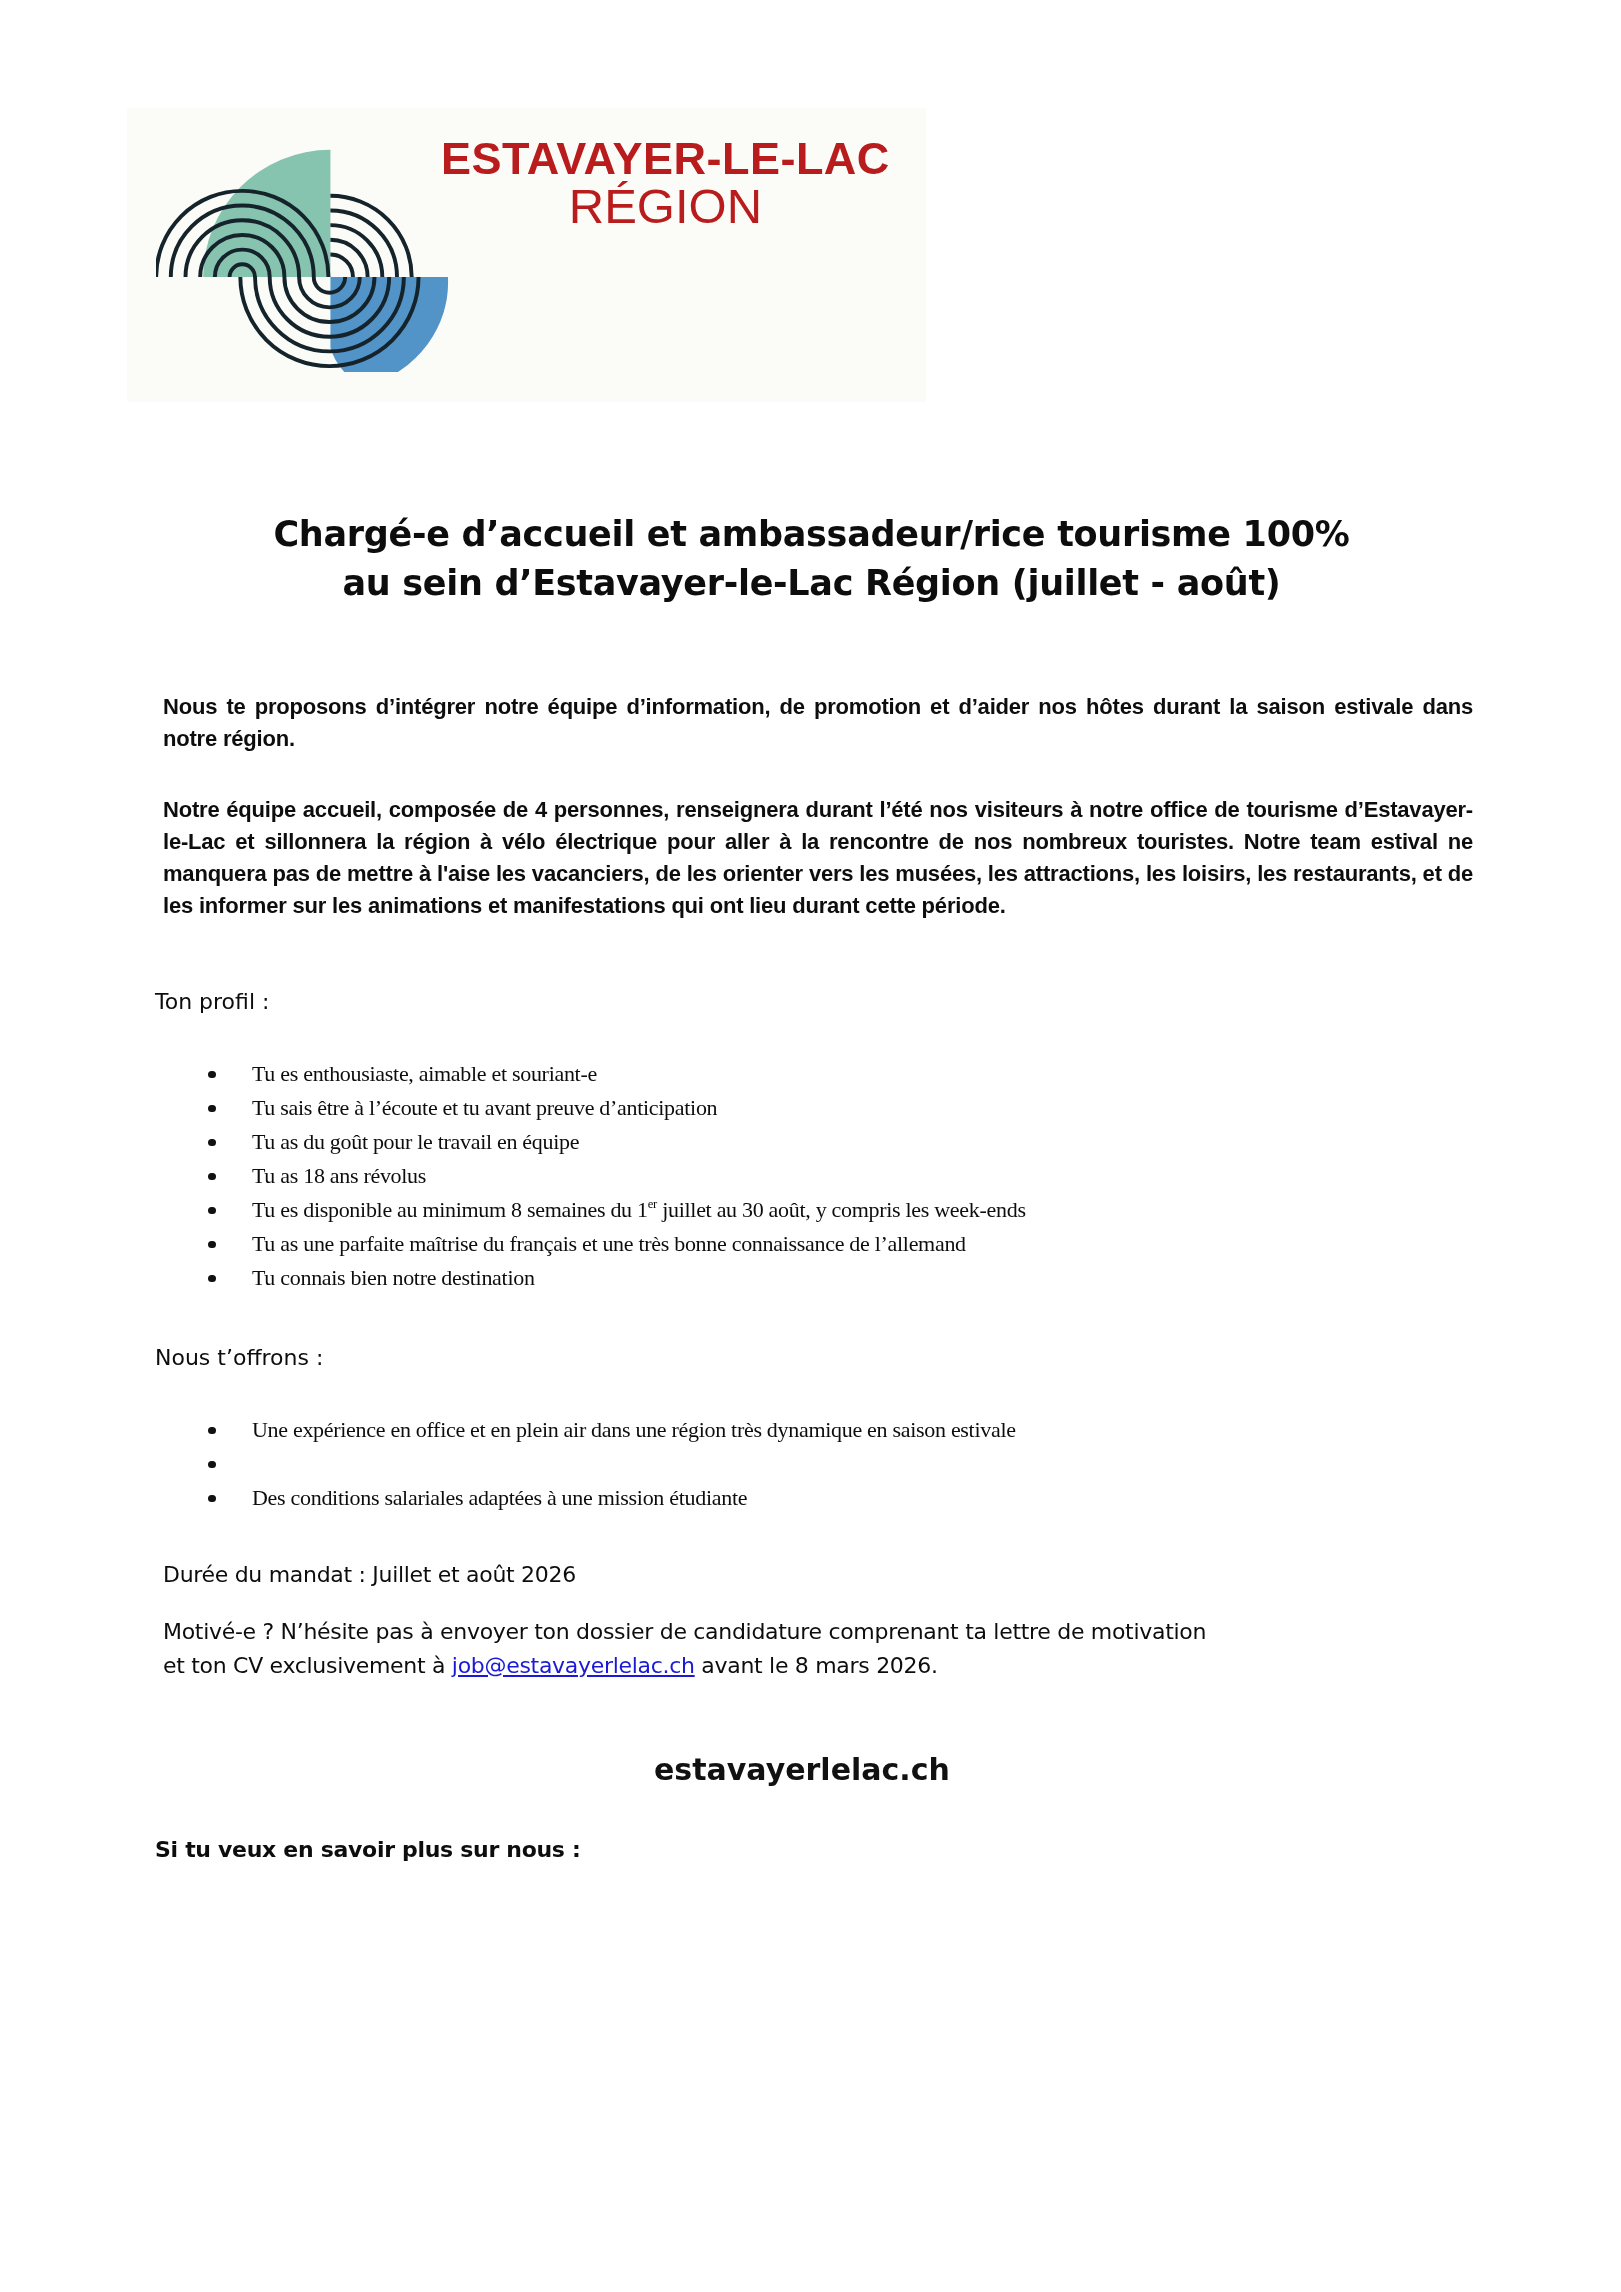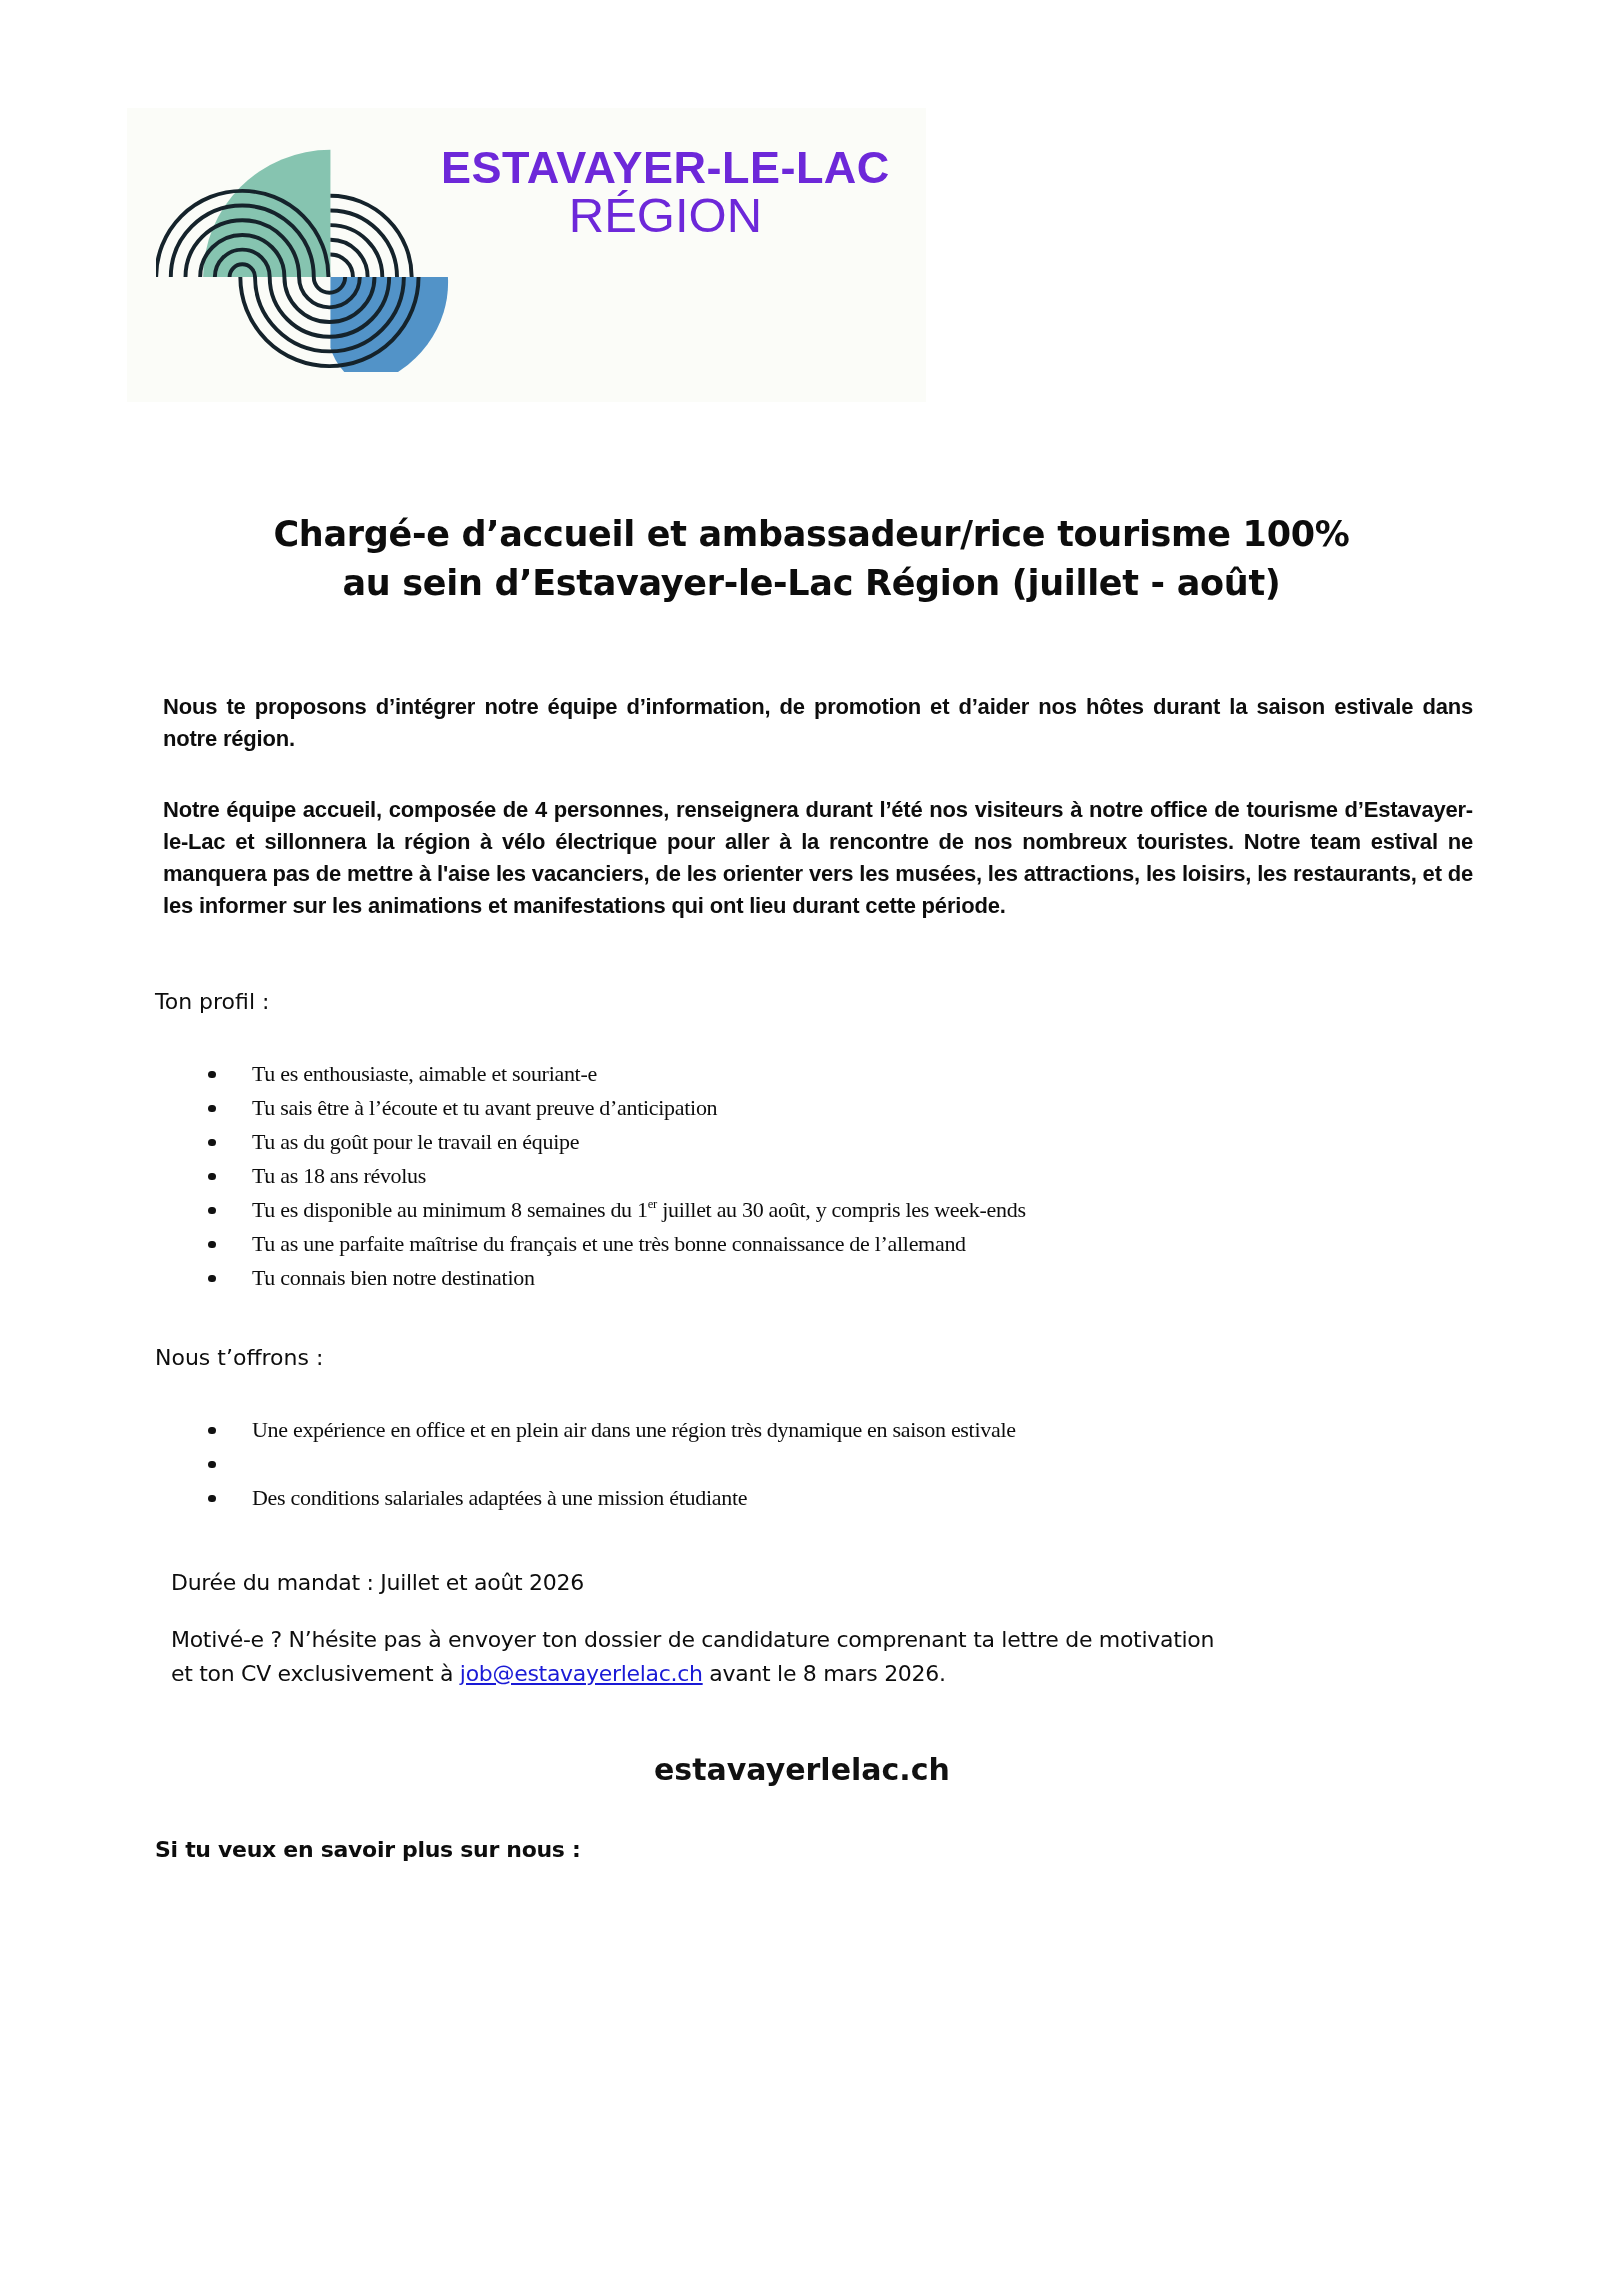--- a/index.html
+++ b/index.html
@@ -1,20 +1,20 @@
 <!DOCTYPE html>
 <html><head>
 <meta charset="utf-8">
 <style>
   html, body { margin: 0; padding: 0; background: #ffffff; }
   body { width: 1621px; height: 2293px; position: relative; overflow: hidden;
          font-family: "DejaVu Sans", sans-serif; color: #0d0d0d; }
   .logo-box { position: absolute; left: 127px; top: 108px; width: 799px; height: 294px; background: #fbfcf8; }
   .logo-mark { position: absolute; left: 29px; top: 29px; width: 294px; height: 235px; }
-  .logo-text { position: absolute; left: 314px; top: 36px; color: #6d28d9; }
+  .logo-text { position: absolute; left: 314px; top: 27px; color: #b91c1c; }
   .logo-line1 { font-family: "Liberation Sans", sans-serif; font-weight: 700; font-size: 45px; letter-spacing: 0.5px; line-height: 47px; white-space: nowrap; }
   .logo-line2 { font-family: "Liberation Sans", sans-serif; font-weight: 400; font-size: 49px; line-height: 49px; white-space: nowrap; text-align: center; }
 
   .title { position: absolute; left: 155px; top: 510px; width: 1313px; font-family: "DejaVu Sans", sans-serif;
            font-weight: 700; font-size: 35px; line-height: 49px; letter-spacing: -0.3px; margin: 0; text-align: center; }
   .title span { display: block; white-space: nowrap; }
 
   .para-bold { position: absolute; left: 155px; width: 1310px; font-family: Liberation Sans, sans-serif; font-weight: 700;
                font-size: 22px; line-height: 32px; text-align: justify; margin: 8px; letter-spacing: -0.2px; }
   .p-intro { top: 683px; }
@@ -27,21 +27,21 @@
 
   .bullet-list { position: absolute; left: 155px; width: 1353px; list-style: none; margin: 0; padding: 0; }
   .bullet-list li { position: relative; height: 34px; line-height: 34px; font-size: 22px; font-family: Liberation Serif, serif;
                     font-weight: 400; white-space: nowrap; letter-spacing: -0.3px; }
   .bullet-dot { position: absolute; left: 53px; top: 13.7px; width: 7.8px; height: 7.8px; border-radius: 50%; background: #111; }
   .bullet-text { position: absolute; left: 97px; top: 0; }
   .list-profile { top: 1057px; }
   .list-offers { top: 1413px; }
   sup { font-size: 12.7px; line-height: 0; vertical-align: 8.8px; }
 
-  .plain { position: absolute; left: 155px; font-size: 22px; line-height: 34px; font-weight: 400; margin: 16px; white-space: nowrap;
+  .plain { position: absolute; left: 155px; font-size: 22px; line-height: 34px; font-weight: 400; margin: 8px; white-space: nowrap;
            letter-spacing: -0.3px; }
   .p-duration { top: 1550px; }
   .p-apply { top: 1607px; }
   .email-link { color: #1a1ad6; text-decoration: underline; }
 
   .footer-label { position: absolute; left: 155px; top: 1834px; font-weight: 700; font-size: 22px; line-height: 32px; white-space: nowrap; letter-spacing: -0.3px; }
   .footer-site { position: absolute; left: 654px; top: 1749px; font-weight: 700; font-size: 30px; line-height: 41px; white-space: nowrap; color: #111; }
 </style>
 </head>
 <body>

